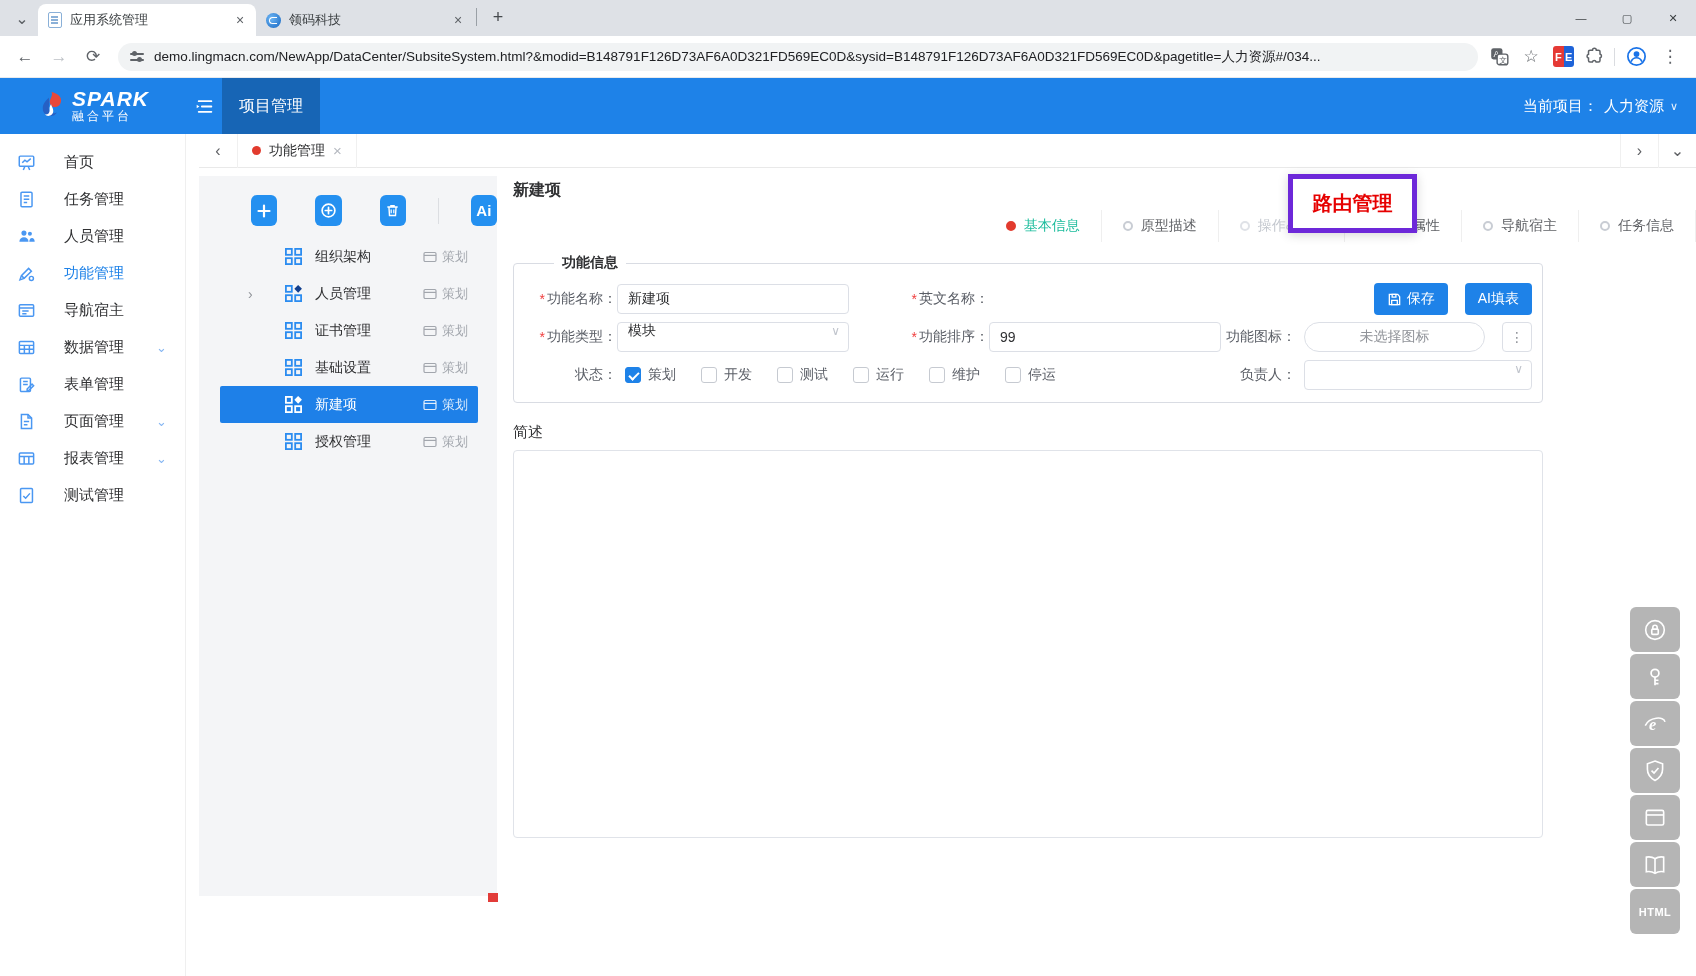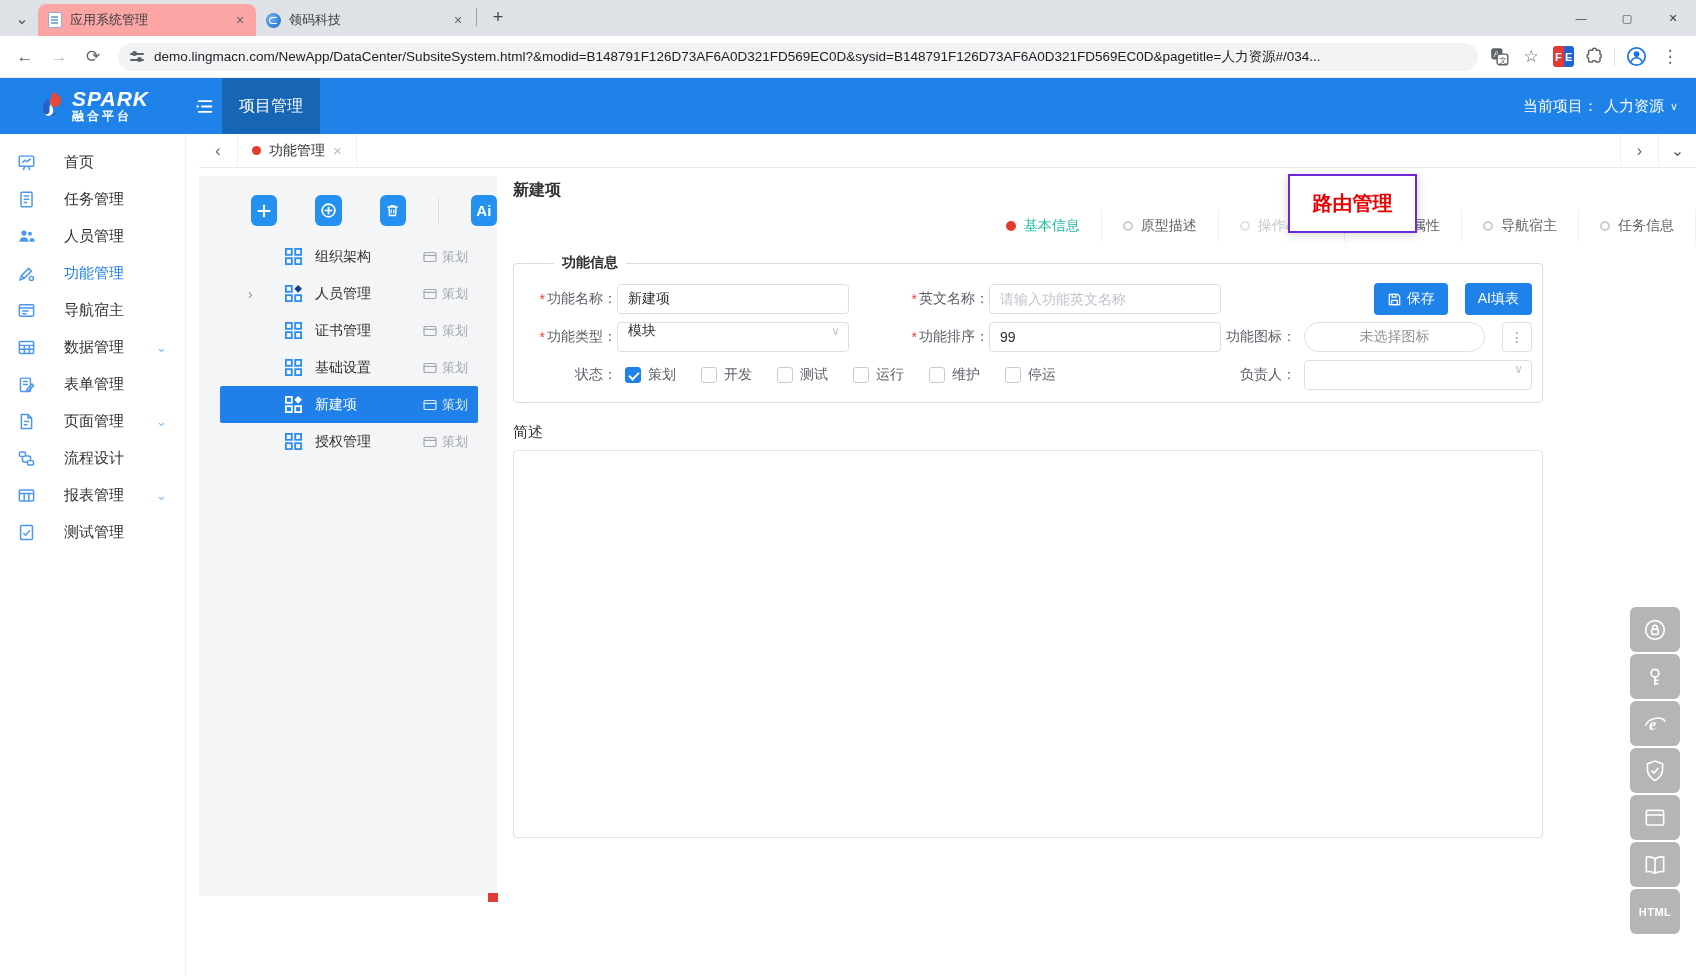--- a/index.html
+++ b/index.html
@@ -4,21 +4,21 @@
 <style>
   * { margin:0; padding:0; box-sizing:border-box; }
   html,body { width:1696px; height:976px; overflow:hidden; }
   body { font-family:"Liberation Sans","DejaVu Sans",sans-serif; font-size:14px; color:#333; background:#fff; }
   .screen { position:relative; width:1696px; height:976px; overflow:hidden; background:#fff; }
 
   
   .tabstrip { position:absolute; top:0; left:0; right:0; height:36px; background:#dee1e6; display:flex; align-items:flex-end; }
   .tab-search { width:28px; height:28px; margin:0 2px 4px 8px; border-radius:50%; display:flex; align-items:center; justify-content:center; color:#5f6368; font-size:16px; cursor:pointer; }
   .btab { height:32px; width:218px; display:flex; align-items:center; padding:0 8px 0 10px; gap:8px; font-size:13px; color:#3c4043; border-radius:8px 8px 0 0; cursor:pointer; }
-  .btab.active { background:#fca5a5; }
+  .btab.active { background:#ffffff; }
   .btab .btab-title { flex:1; white-space:nowrap; overflow:hidden; text-overflow:ellipsis; }
   .btab .btab-close { width:16px; height:16px; border-radius:50%; display:flex; align-items:center; justify-content:center; font-size:14px; color:#5f6368; }
   .tab-divider { width:1px; height:18px; background:#9aa0a6; margin:0 2px 10px 2px; }
   .newtab-btn { width:26px; height:26px; margin:0 0 6px 6px; border-radius:50%; display:flex; align-items:center; justify-content:center; font-size:18px; color:#45494d; cursor:pointer; }
   .win-controls { margin-left:auto; display:flex; height:36px; align-self:flex-start; }
   .win-btn { width:46px; height:36px; display:flex; align-items:center; justify-content:center; color:#3c4043; font-size:11px; cursor:pointer; }
   .favicon-doc { width:14px; height:16px; border:1.5px solid #8ab0d8; border-radius:2px; position:relative; background:#fff; }
   .favicon-doc::after { content:""; position:absolute; left:2px; top:3px; width:7px; height:1.5px; background:#8ab0d8; box-shadow:0 3px 0 #8ab0d8, 0 6px 0 #8ab0d8; }
   .favicon-globe { width:15px; height:15px; border-radius:50%; background:radial-gradient(circle at 35% 35%, #6db6f5, #1565c0); position:relative; }
   .favicon-globe::after { content:""; position:absolute; left:3px; top:4px; width:7px; height:5px; border:1.5px solid #fff; border-right:none; border-radius:4px 0 0 4px; }
@@ -37,21 +37,21 @@
   .tb-right { display:flex; align-items:center; gap:10px; padding-right:4px; }
   .fe-badge { width:21px; height:21px; border-radius:3px; overflow:hidden; display:flex; font-size:11px; font-weight:bold; color:#fff; cursor:pointer; }
   .fe-badge .f { flex:1; background:#e53935; display:flex; align-items:center; justify-content:center; }
   .fe-badge .e { flex:1; background:#1e63d8; display:flex; align-items:center; justify-content:center; }
   .tb-sep { width:1px; height:18px; background:#dadce0; }
 
   
   .app-header { position:absolute; top:78px; left:0; right:0; height:56px; background:#1e82e8; display:flex; align-items:stretch; color:#fff; }
   .logo-box { width:186px; display:flex; align-items:center; justify-content:center; gap:8px; }
   .logo-text .lt1 { font-size:21px; font-weight:bold; font-style:italic; letter-spacing:1px; line-height:20px; }
-  .logo-text .lt2 { font-size:12px; font-weight:bold; letter-spacing:3px; line-height:14px; }
+  .logo-text .lt2 { font-size:12px; font-weight:normal; letter-spacing:3px; line-height:14px; }
   .burger { width:36px; display:flex; align-items:center; justify-content:center; cursor:pointer; }
   .hnav { padding:0 17px; display:flex; align-items:center; font-size:16px; background:rgba(0,0,0,0.22); cursor:pointer; }
   .header-right { margin-left:auto; display:flex; align-items:center; gap:6px; padding-right:18px; font-size:15px; }
   .header-right .hr-caret { font-size:11px; opacity:.9; }
 
   
   .sidebar { position:absolute; top:134px; left:0; bottom:0; width:186px; background:#fff; border-right:1px solid #efefef; padding-top:10px; }
   .s-item { height:37px; display:flex; align-items:center; gap:29px; padding:0 18px; font-size:15px; color:#303133; cursor:pointer; }
   .s-item .si { width:17px; height:17px; color:#4a97f2; flex:none; }
   .s-item.active { color:#1e82e8; }
@@ -118,21 +118,21 @@
   .owner-select { width:228px; }
   .checks { display:flex; align-items:center; gap:25px; margin-left:8px; }
   .chk { display:flex; align-items:center; gap:7px; cursor:pointer; font-size:14px; color:#5a5e66; }
   .chk .box { width:16px; height:16px; border:1px solid #c6cad1; border-radius:3px; background:#fff; position:relative; }
   .chk.checked .box { background:#1e82e8; border-color:#1e82e8; }
   .chk.checked .box::after { content:""; position:absolute; left:3px; top:4px; width:8px; height:4px; border-left:2px solid #fff; border-bottom:2px solid #fff; transform:rotate(-45deg); }
   .desc-label { margin-top:20px; font-size:15px; color:#303133; }
   .desc-box { margin-top:8px; width:1030px; height:388px; border:1px solid #e0e3e9; border-radius:4px; background:#fff; }
 
   
-  .route-tip { position:absolute; left:1288px; top:174px; width:129px; height:59px; background:#fff; border:2px solid #6d28d9; box-shadow:0 2px 10px rgba(0,0,0,.16); display:flex; align-items:center; justify-content:center; font-size:20px; font-weight:bold; color:#e60000; z-index:30; }
+  .route-tip { position:absolute; left:1288px; top:174px; width:129px; height:59px; background:#fff; border:5px solid #6d28d9; box-shadow:0 2px 10px rgba(0,0,0,.16); display:flex; align-items:center; justify-content:center; font-size:20px; font-weight:bold; color:#e60000; z-index:30; }
   .float-col { position:absolute; right:16px; top:607px; width:50px; display:flex; flex-direction:column; gap:2px; z-index:25; }
   .fbtn { width:50px; height:45px; border-radius:6px; background:rgba(90,90,90,.45); display:flex; align-items:center; justify-content:center; color:#fff; cursor:pointer; }
   .fbtn svg { width:26px; height:26px; }
   .fbtn .html-txt { font-size:11px; font-weight:bold; letter-spacing:.5px; }
 </style>
 </head>
 <body>
 
 <div class="screen">
 
@@ -295,30 +295,20 @@
             <path d="M3.2 1.4h6.2l3.4 3.4v9.8H3.2z"></path>
             <path d="M9.4 1.4v3.4h3.4M5.5 8h5M5.5 11h3.4"></path>
           </g>
         </svg>
       <span>页面管理</span>
       <span class="s-caret">⌄</span>
     </div>
     <div class="s-item">
       <svg class="si" viewBox="0 0 16 16">
           <g fill="none" stroke="currentColor" stroke-width="1.4">
-            <rect x="1.4" y="1.8" width="5.6" height="4.2" rx="1"></rect>
-            <rect x="9" y="10" width="5.6" height="4.2" rx="1"></rect>
-            <path d="M4.2 6v3.4a2 2 0 0 0 2 2H9M11.8 10V7.6a2 2 0 0 0-2-2H7"></path>
-          </g>
-        </svg>
-      <span>流程设计</span>
-    </div>
-    <div class="s-item">
-      <svg class="si" viewBox="0 0 16 16">
-          <g fill="none" stroke="currentColor" stroke-width="1.4">
             <rect x="1.3" y="2.8" width="13.4" height="10.4" rx="1"></rect>
             <path d="M1.3 6.2h13.4M5.8 6.2v7M10.2 6.2v7"></path>
           </g>
         </svg>
       <span>报表管理</span>
       <span class="s-caret">⌄</span>
     </div>
     <div class="s-item">
       <svg class="si" viewBox="0 0 16 16">
           <g fill="none" stroke="currentColor" stroke-width="1.4">
@@ -536,21 +526,20 @@
           <div class="frow">
             <span class="flabel w83">
                 <i class="req">*</i>
                 <span>功能名称：</span>
               </span>
             <input class="finput" value="新建项" style="">
             <span class="flabel w110">
                 <i class="req">*</i>
                 <span>英文名称：</span>
               </span>
-            <input class="finput" placeholder="请输入功能英文名称" style="">
             <div class="rgroup">
               <button class="btn-blue">
                 <svg viewBox="0 0 16 16" width="15" height="15">
                     <g fill="none" stroke="#fff" stroke-width="1.4">
                       <path d="M2.5 2.5h9L13.5 5v8.5h-11z"></path>
                       <path d="M5 9h6v4.5H5zM5.5 2.5h4v3h-4z"></path>
                     </g>
                   </svg>
                 <span>保存</span>
               </button>

